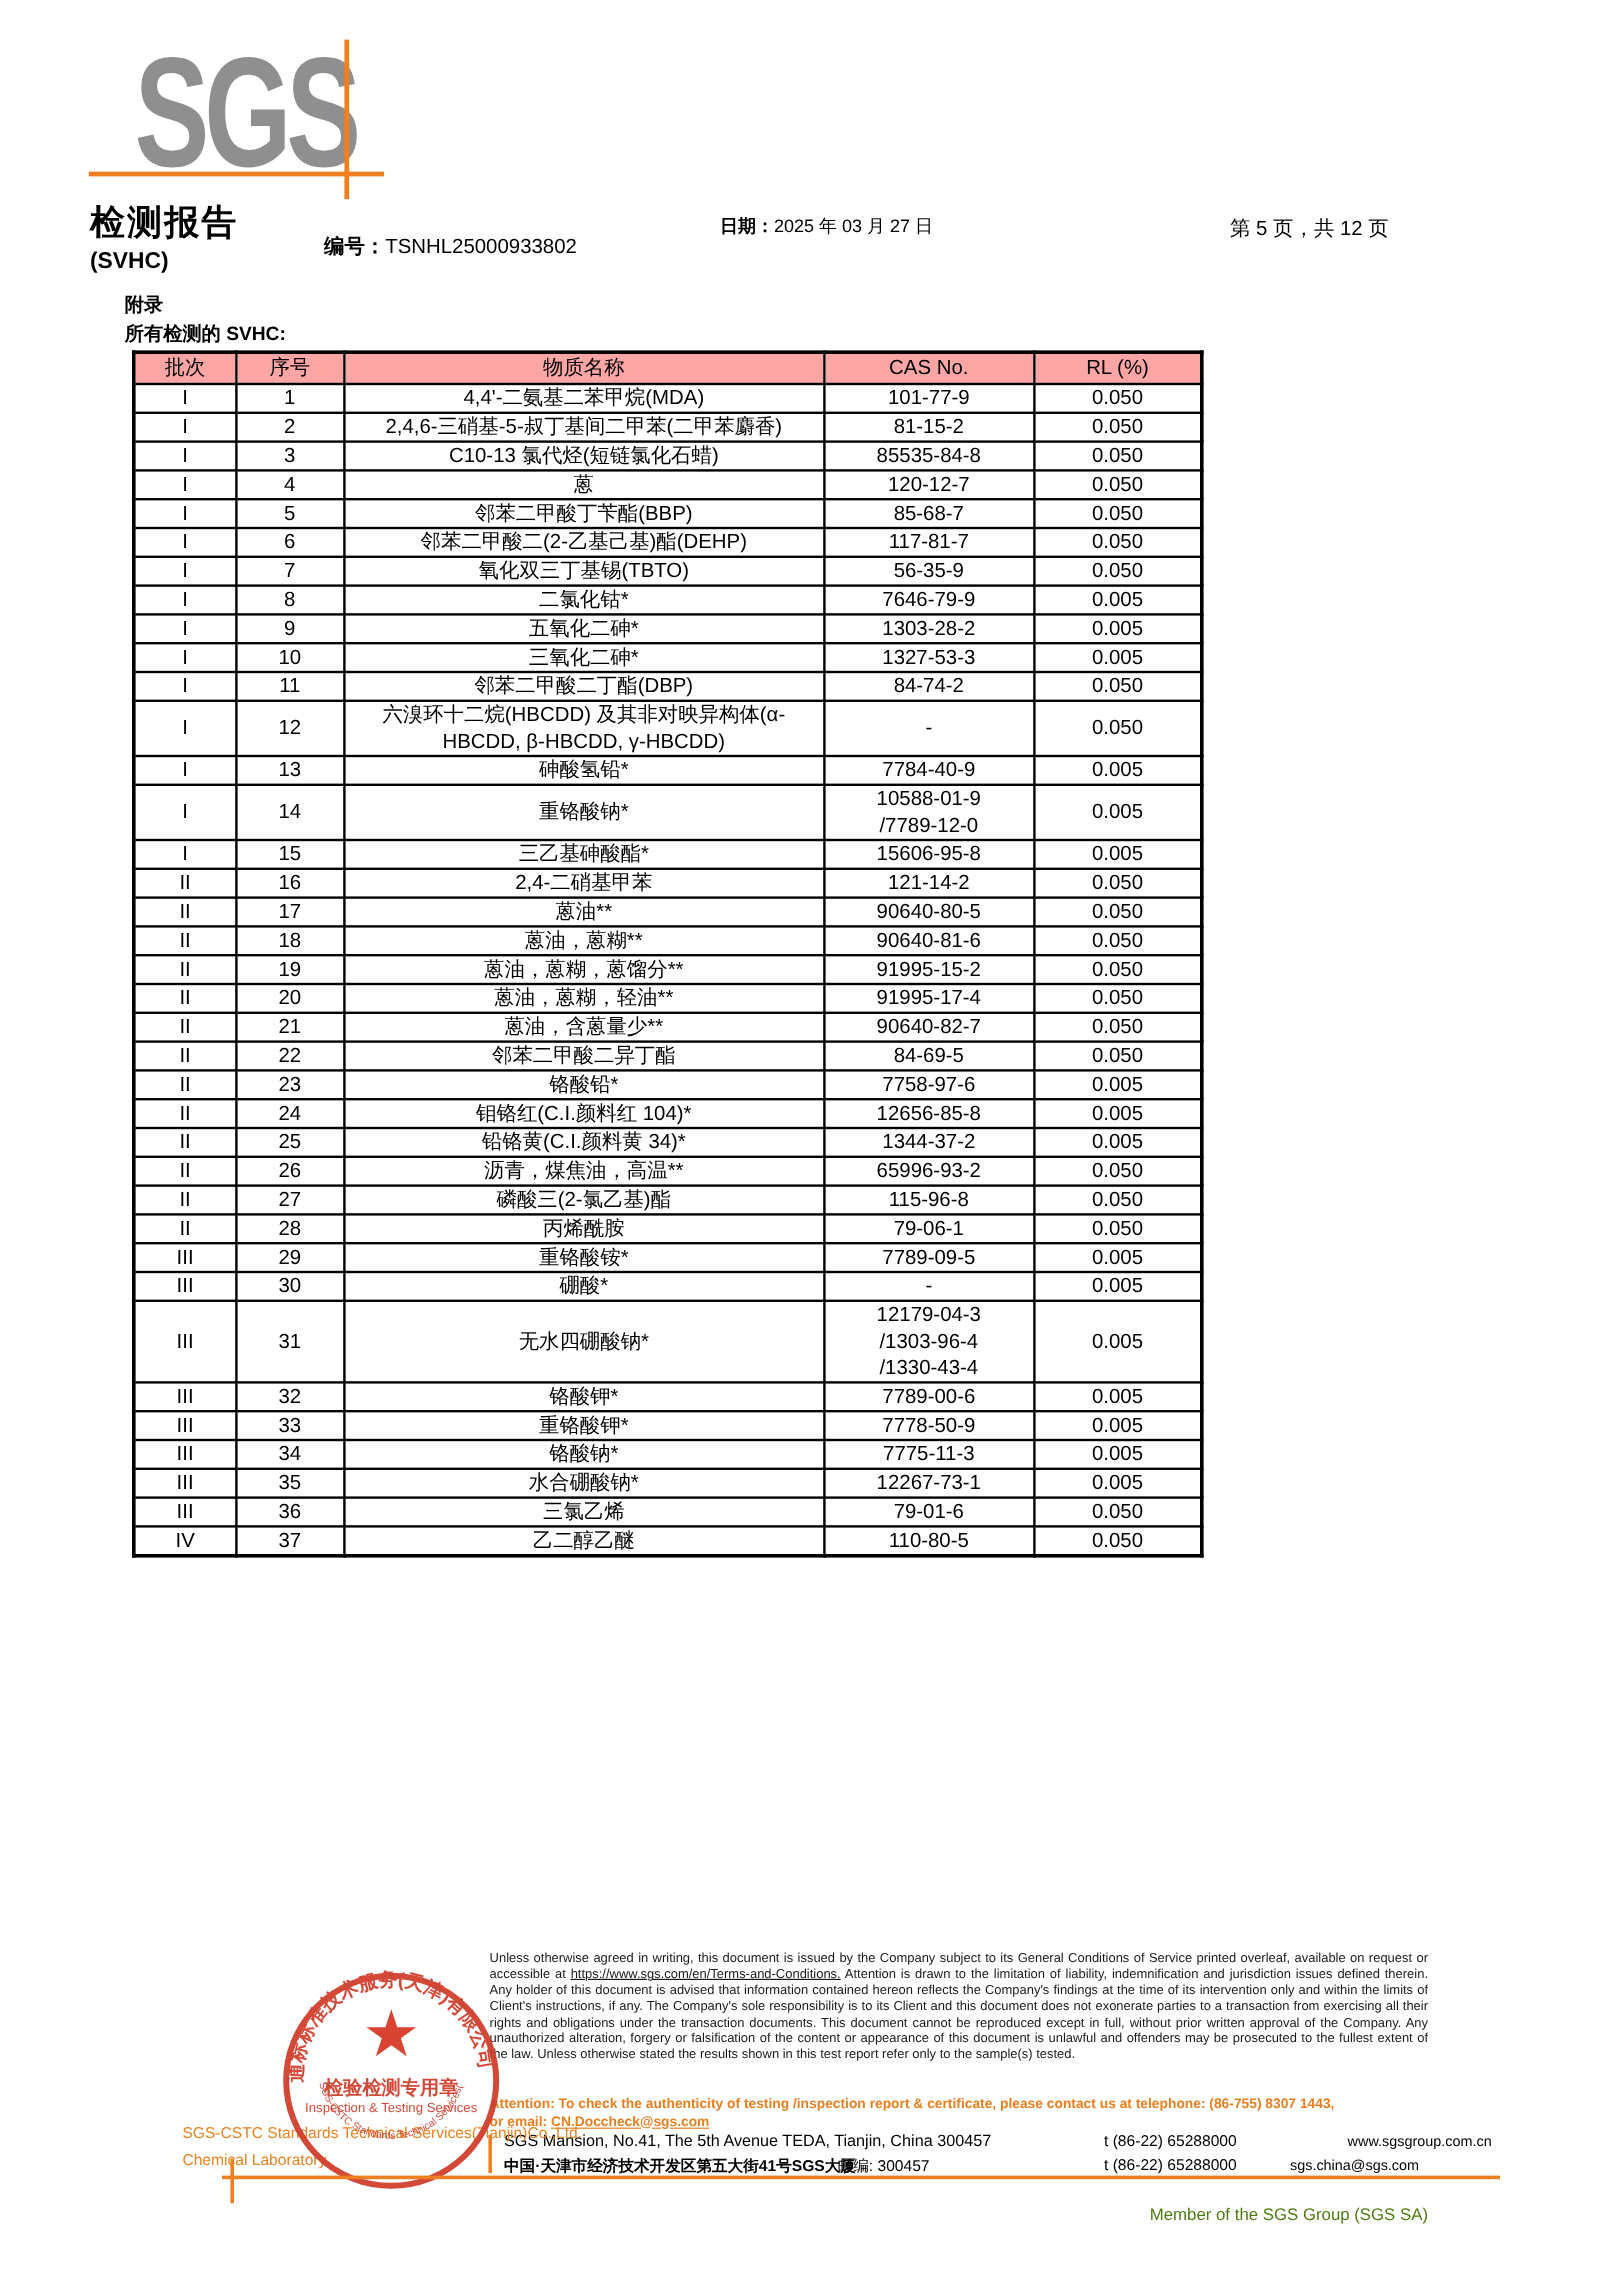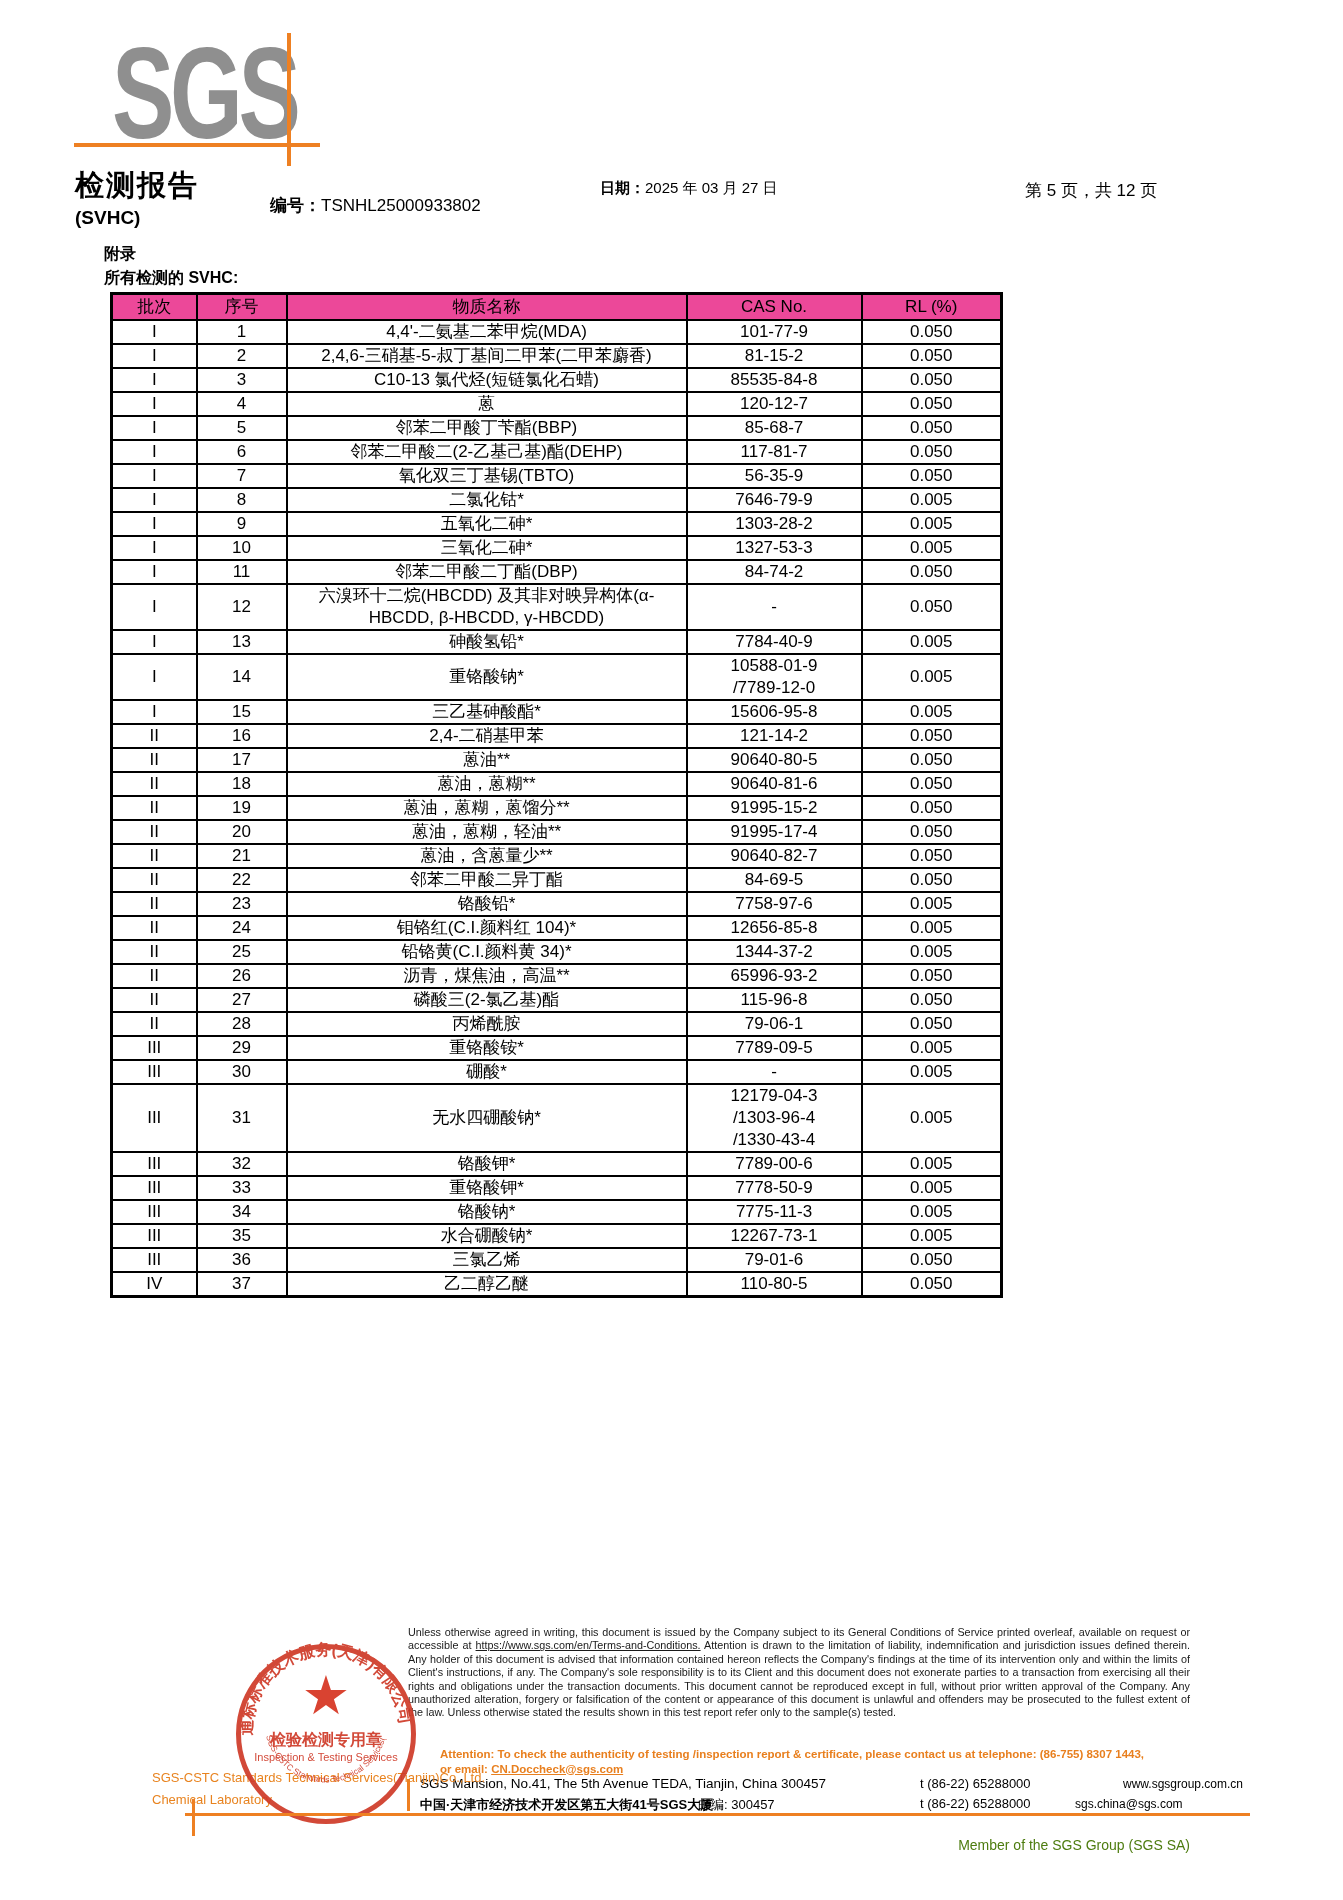--- a/index.html
+++ b/index.html
@@ -30,21 +30,21 @@
   .appendix-sub   { left:104px; top:268px; font-size:16px; font-weight:bold; }
 
   
   table.svhc { position:absolute; left:110px; top:292px; width:890px;
     border-collapse:collapse; table-layout:fixed; font-size:17px;
     border:3px solid #000; }
   table.svhc th, table.svhc td {
     border:2px solid #000; text-align:center; vertical-align:middle;
     padding:0 3px; line-height:22px; height:24px; overflow:hidden;
   }
-  table.svhc thead th { background:#ec4899; font-weight:normal; height:26px; }
+  table.svhc thead th { background:#fca5a5; font-weight:normal; height:26px; }
   td.cas-cell { white-space:pre-line; }
 
   
   .stamp-wrap { left:230px; top:1638px; width:192px; height:192px; opacity:.92; z-index:5; }
   .stamp-circle { position:absolute; left:6px; top:6px; width:180px; height:180px;
     border:5px solid #cf3a28; border-radius:50%; }
   .stamp-svg { position:absolute; left:0; top:0; width:192px; height:192px; }
   .ring-cn { font-size:16px; fill:#cf3a28; font-weight:bold; }
   .ring-en { font-size:8.5px; fill:#cf3a28; }
   .stamp-star { position:absolute; left:0; width:192px; top:30px; text-align:center;
@@ -54,21 +54,21 @@
   .stamp-en { position:absolute; left:0; width:192px; top:113px; text-align:center;
     font-size:11px; font-weight:normal; color:#cf3a28; }
   .stamp-company1 { left:152px; top:1770px; font-size:13px; color:#e8831f; z-index:1; }
   .stamp-company2 { left:152px; top:1792px; font-size:13px; color:#e8831f; z-index:1; }
 
   
   .disclaimer { left:408px; top:1626px; width:782px; font-size:10.8px;
     line-height:13.4px; text-align:justify; color:#1a1a1a; z-index:2; }
   .u { text-decoration:underline; }
   .attention { left:408px; top:1747px; width:782px; font-size:11.5px; font-weight:bold;
-    color:#e87f1e; line-height:14.5px; z-index:2;margin-left:32px; }
+    color:#e87f1e; line-height:14.5px; z-index:2; }
   .addr-bar { left:407px; top:1779px; width:3px; height:32px; background:#ee8022; }
   .addr-en  { left:420px; top:1776px; font-size:13.5px; }
   .addr-cn  { left:420px; top:1796px; font-size:13px; font-weight:bold; }
   .addr-post{ left:698px; top:1796px; font-size:13px; }
   .tel1 { left:920px; top:1776px; font-size:13px; }
   .tel2 { left:920px; top:1796px; font-size:13px; }
   .web  { left:1075px; top:1777px; font-size:12px;margin-left:48px; }
   .email{ left:1075px; top:1797px; font-size:12px; }
   .footer-rule  { left:185px; top:1813px; width:1065px; height:3px; background:#ee8022; z-index:6; }
   .footer-vtick { left:192px; top:1799px; width:3px; height:37px; background:#ee8022; z-index:6; }

